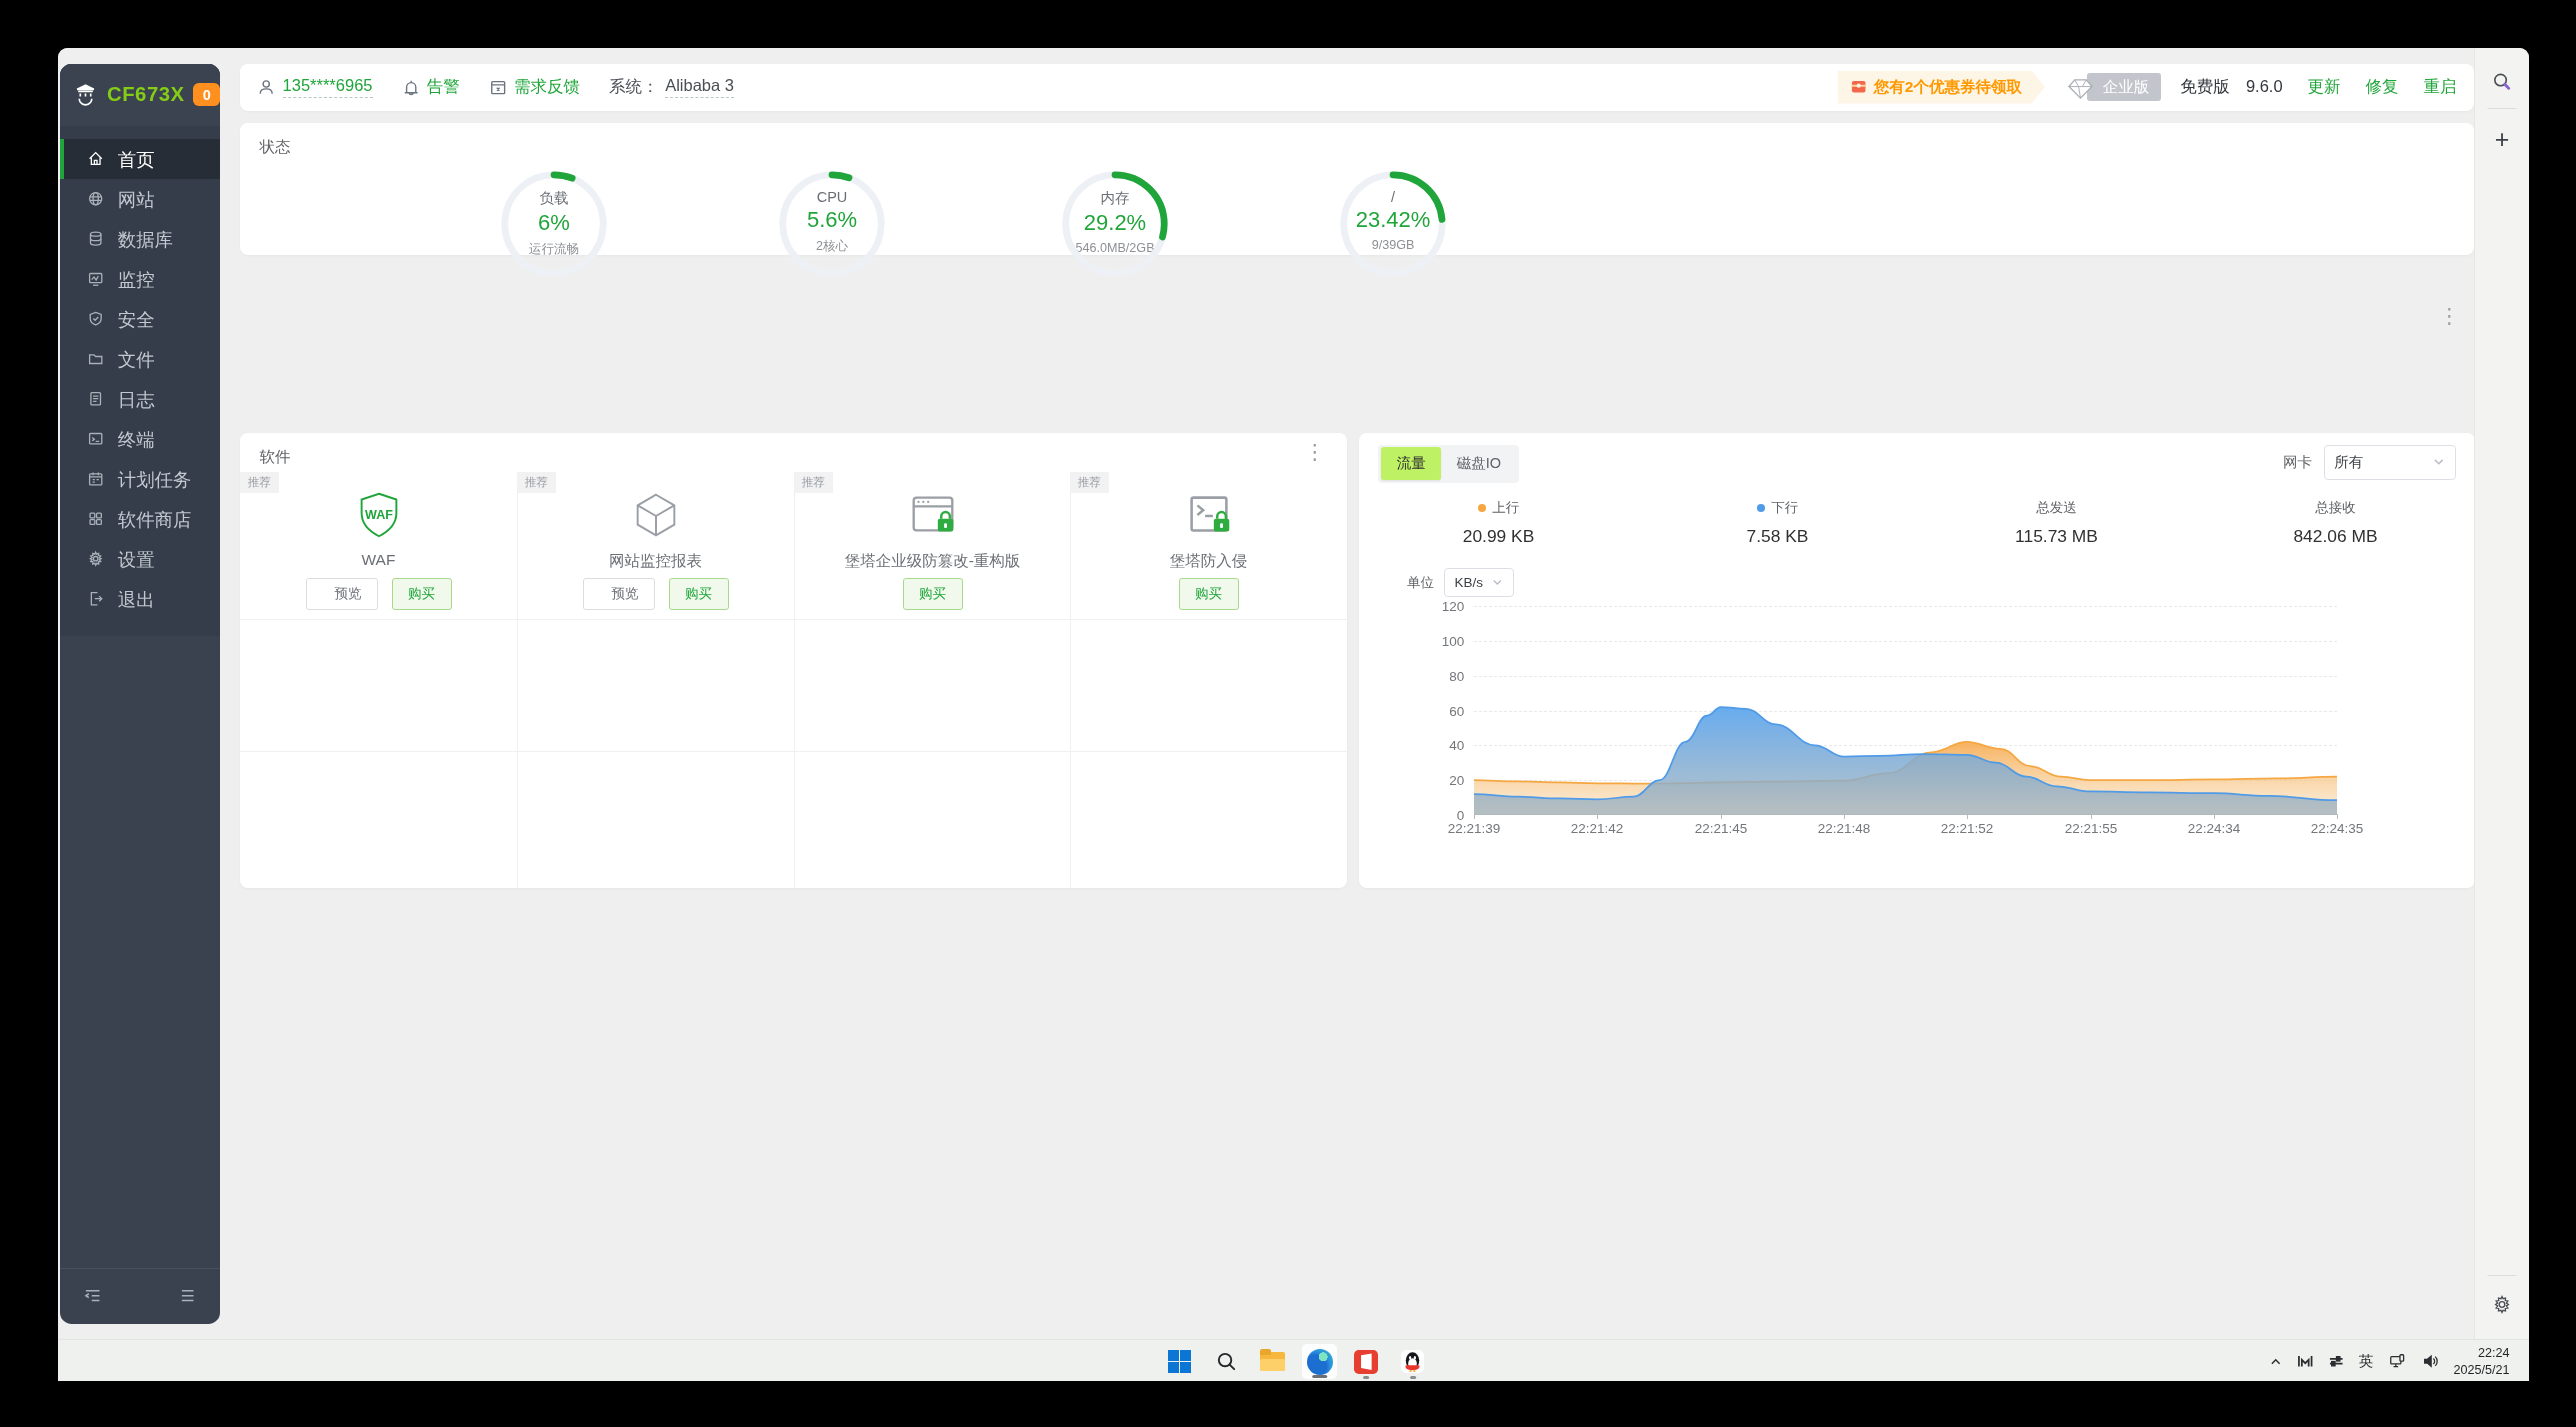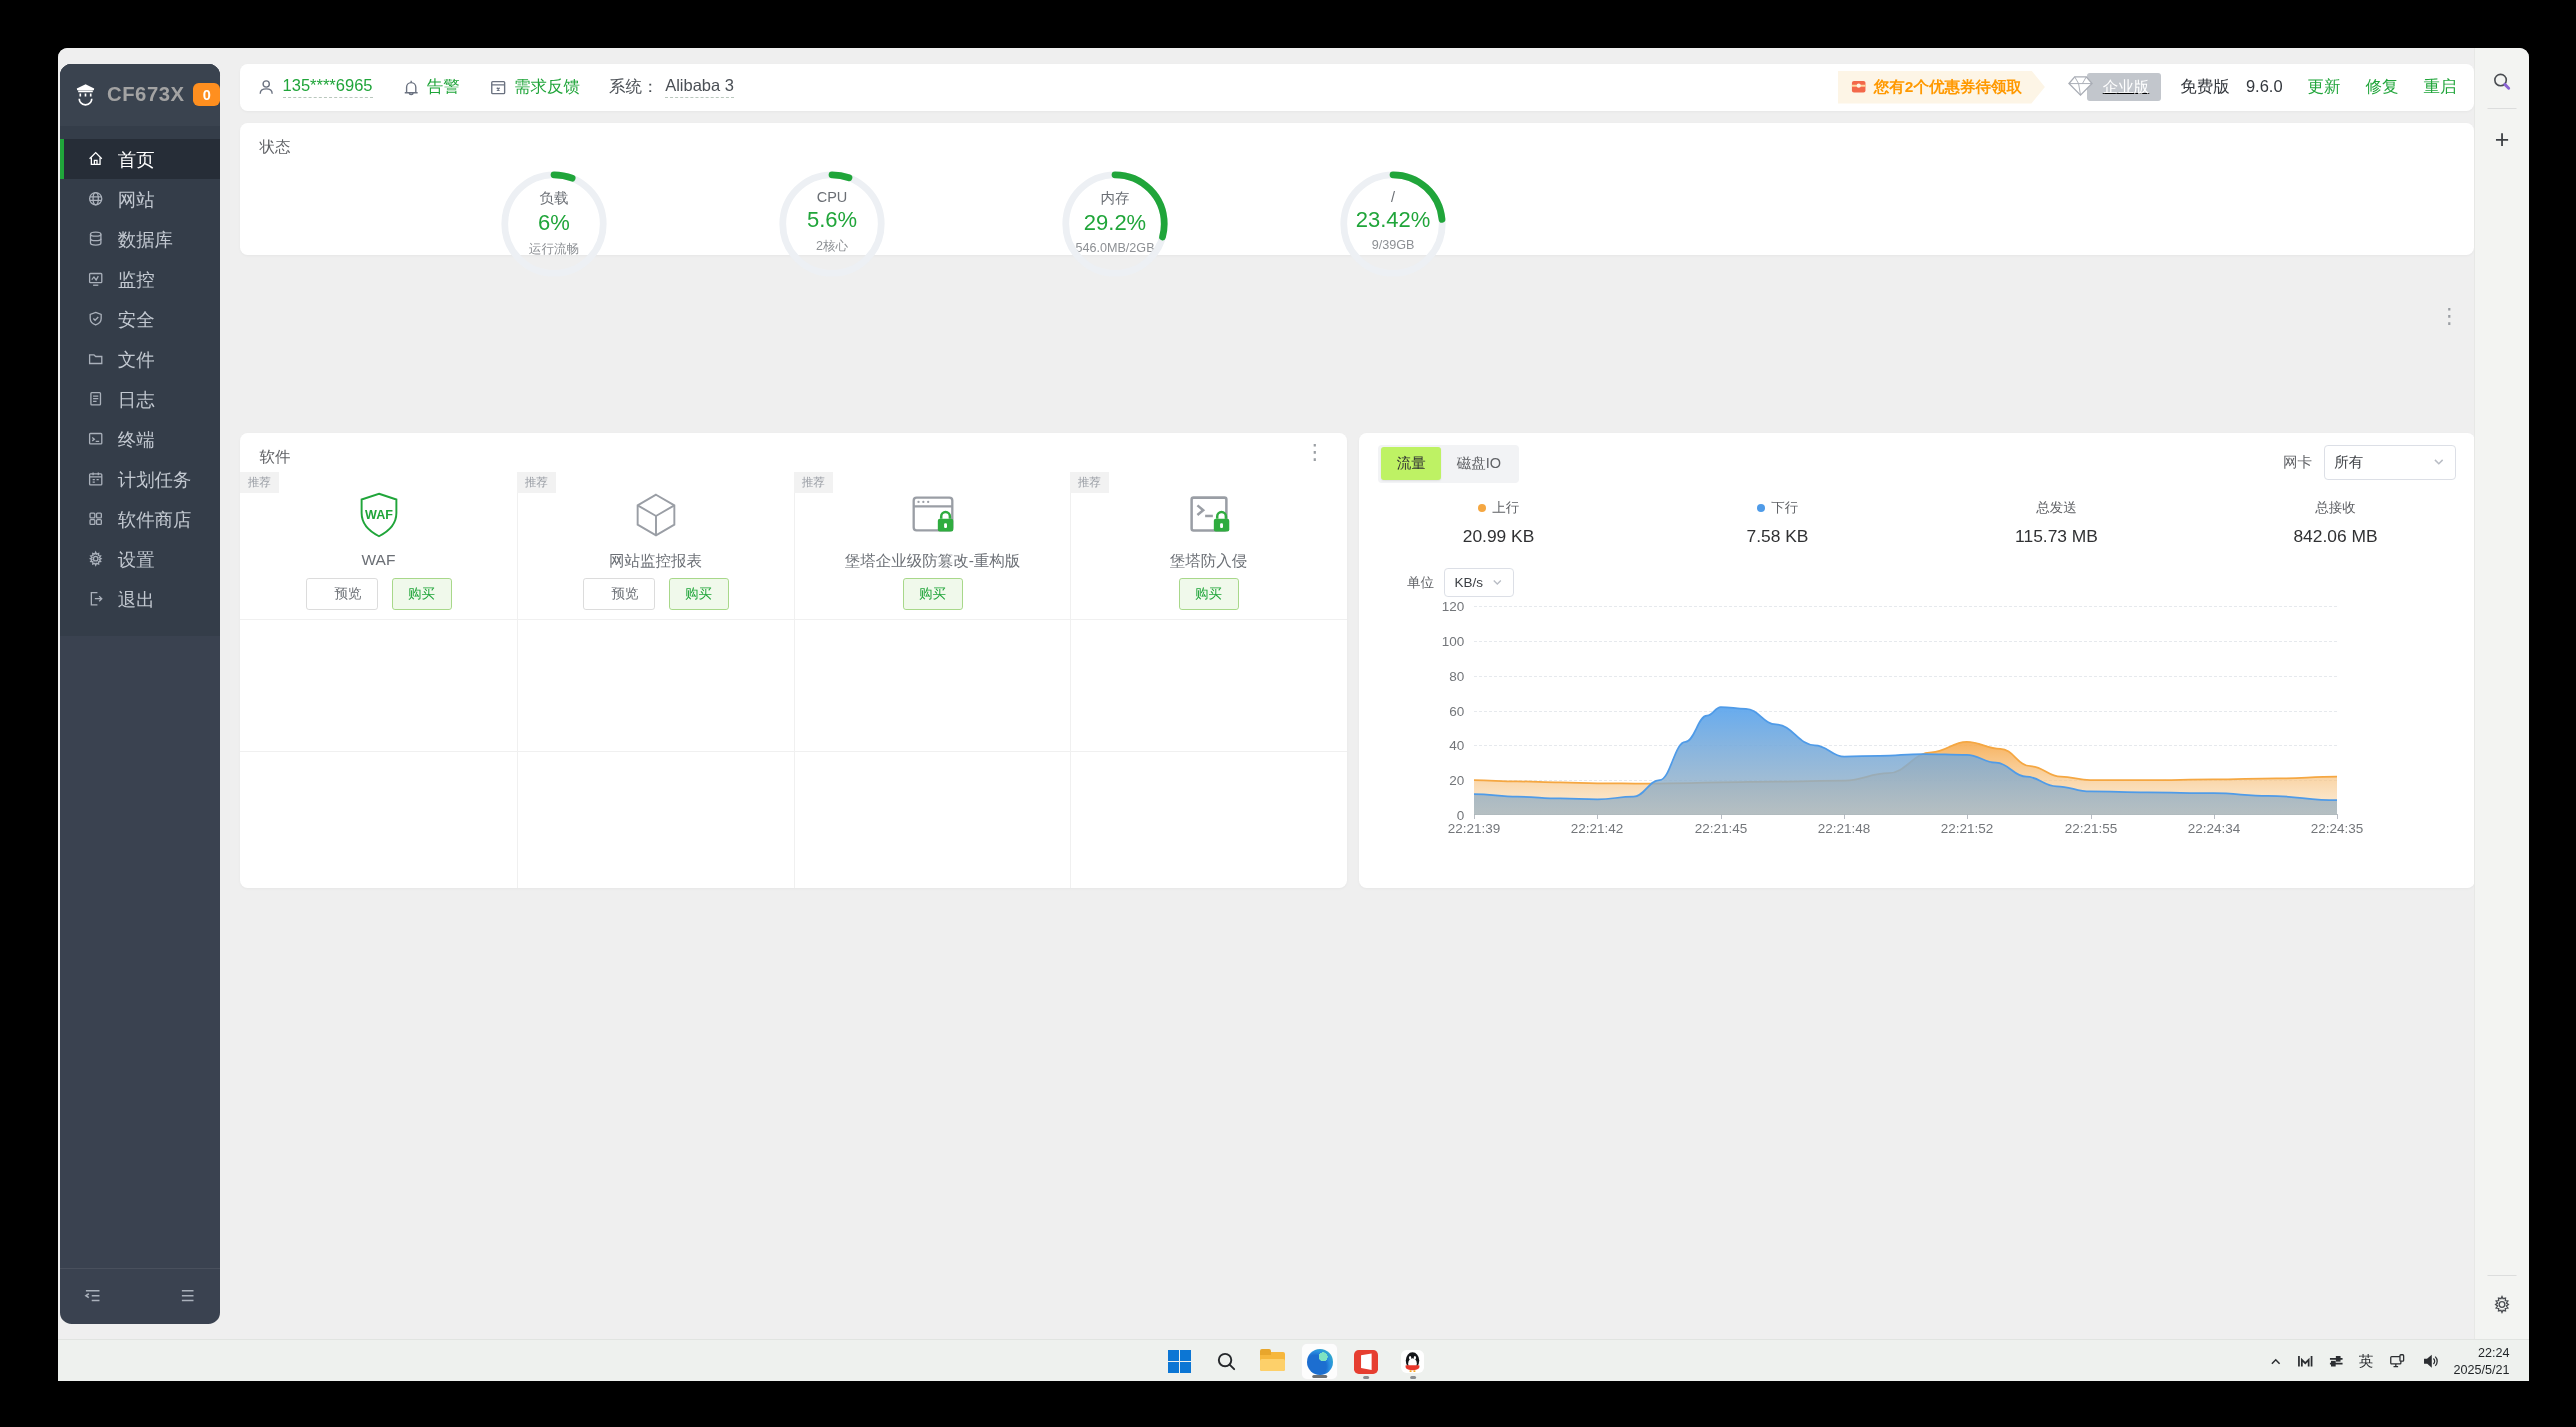--- a/index.html
+++ b/index.html
@@ -8,21 +8,21 @@
   .desktop { position:absolute; left:58px; top:48px; width:2471px; height:1333px;
     background:#edf0ed; overflow:hidden; border-radius:9.7px 9.7px 0 0; }
   .panel { position:absolute; left:0; top:0; width:2416px; height:1291px; background:#efefef; }
 
   
   .sidebar { position:absolute; left:1.9px; top:15.5px; width:160px; height:1260px;
     background:#3a4250; border-radius:11.6px; overflow:hidden; }
   .side-top { background:#343d49; }
   .logo-row { height:62px; display:flex; align-items:center; padding:0 13.5px; gap:8.7px; background:#3a434f; }
   .logo-ico { color:#fff; display:flex; }
-  .logo-txt { color:#a3a3a3; font-size:20.3px; font-weight:bold; letter-spacing:0.5px; flex:1; }
+  .logo-txt { color:#84cc16; font-size:20.3px; font-weight:bold; letter-spacing:0.5px; flex:1; }
   .logo-badge { background:#ff8f1f; color:#fff; font-size:14.5px; font-weight:bold;
     min-width:27px; height:23px; border-radius:5.8px; display:flex; align-items:center; justify-content:center; }
   .menu { padding:13.5px 0 17.4px; background:#343d49; }
   .menu-item { height:40px; display:flex; align-items:center; padding:0 0 0 23px; gap:13.5px;
     color:#c3c9d1; font-size:18.4px; cursor:pointer; border-left:4.8px solid transparent; }
   .menu-item .mi-ico { display:flex; color:#aab1bb; }
   .menu-item.active { background:#262d37; border-left-color:#20a53a; color:#fff; }
   .menu-item.active .mi-ico { color:#fff; }
   .side-bottom { position:absolute; left:0; bottom:0; width:100%; height:56px;
     border-top:1px solid rgba(255,255,255,.08); display:flex; align-items:center;
@@ -33,21 +33,21 @@
   .topbar { left:182px; top:15.5px; width:2234px; height:47px; display:flex; align-items:center; padding:0 17.4px; }
   .tb-item { display:flex; align-items:center; gap:6.8px; margin-right:29px; font-size:16.5px; }
   .tb-ico { color:#6b7280; display:flex; }
   .green-link { color:#20a53a; cursor:pointer; }
   .dash-u { border-bottom:1px dashed #b9c7bd; padding-bottom:1.9px; }
   .sys-txt { color:#4a4f55; font-size:16.5px; }
   .tb-right { margin-left:auto; display:flex; align-items:center; }
   .coupon { background:#fdf5e6; color:#ff9900; font-size:15.5px; font-weight:bold; height:33px;
     display:flex; align-items:center; gap:6.8px; padding:0 23px 0 11.6px; cursor:pointer;
     clip-path:polygon(0 0, calc(100% - 13.5px) 0, 100% 50%, calc(100% - 13.5px) 100%, 0 100%); }
-  .ent-wrap { display:flex; align-items:flex-start; margin-left:21px;text-decoration:underline; }
+  .ent-wrap { display:flex; align-items:flex-end; margin-left:21px; }
   .diamond-ico { color:#a9adb5; display:flex; margin-right:-7.7px; z-index:1; }
   .ent-badge { background:#c2c6cc; color:#fff; font-size:15.5px; padding:3.9px 11.6px 3.9px 15.5px; border-radius:2.9px; }
   .ver { color:#33373d; font-size:16.5px; margin-left:19.4px; }
   .ver b { font-weight:normal; margin-left:11.6px; }
   .tb-link { color:#20a53a; font-size:16.5px; margin-left:25px; cursor:pointer; }
 
   
   .status-card { left:182px; top:75px; width:2234px; height:132px; }
   .card-label { position:absolute; left:19.4px; top:13.5px; font-size:15.5px; color:#606266; }
   .gauges { position:absolute; left:0; top:0; width:100%; height:100%; }

